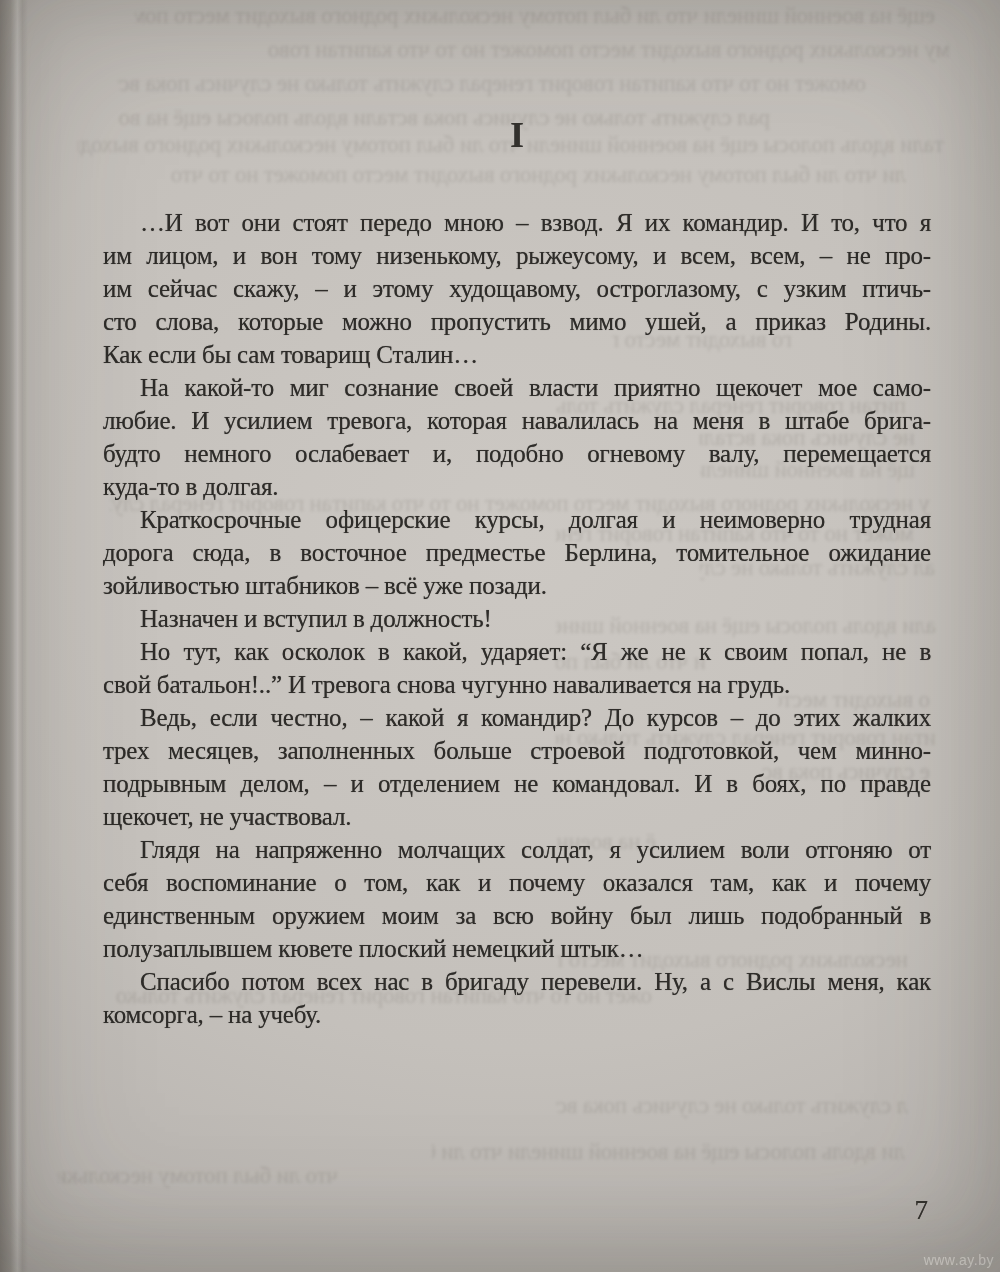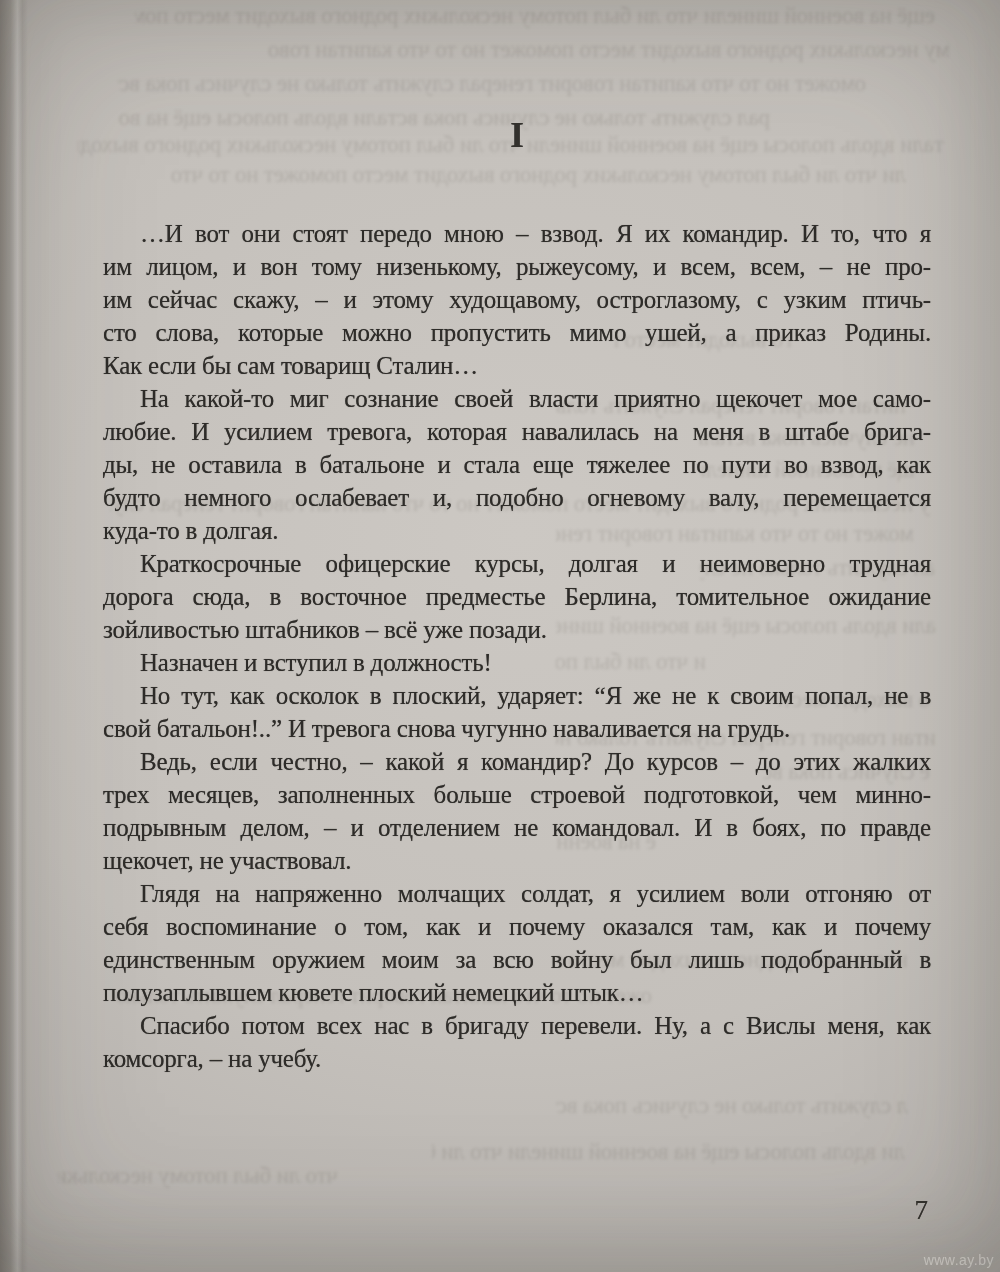--- a/index.html
+++ b/index.html
@@ -18,21 +18,21 @@
   .vignette{
     position:absolute;inset:0;pointer-events:none;
     box-shadow:inset 0 0 150px rgba(50,45,40,.26), inset 0 -25px 70px rgba(50,45,40,.10);
   }
   .chapter{
     position:absolute;top:116px;left:103px;width:828px;text-align:center;
     font-size:35px;font-weight:bold;color:#34322e;
     text-shadow:0 0 .6px rgba(46,44,41,.7);
   }
   .textblock{
-    position:absolute;left:103px;top:217px;width:828px;
+    position:absolute;left:103px;top:206px;width:828px;
     color:#2e2c29;font-size:25px;line-height:33px;letter-spacing:-0.2px;
     text-shadow:0 0 .7px rgba(46,44,41,.72);
   }
   .pline{white-space:nowrap;text-align:justify;text-align-last:justify;}
   .pline.first{text-indent:37px;}
   .pline.final{text-align-last:left;white-space:normal;}
   .pagenum{
     position:absolute;top:1195px;left:103px;width:825px;text-align:right;
     font-size:27px;color:#34322e;text-shadow:0 0 .6px rgba(46,44,41,.7);
   }
@@ -84,34 +84,33 @@
       <div>
         <div class="pline first">…И вот они стоят передо мною – взвод. Я их командир. И то, что я</div>
         <div class="pline">им лицом, и вон тому низенькому, рыжеусому, и всем, всем, – не про-</div>
         <div class="pline">им сейчас скажу, – и этому худощавому, остроглазому, с узким птичь-</div>
         <div class="pline">сто слова, которые можно пропустить мимо ушей, а приказ Родины.</div>
         <div class="pline final">Как если бы сам товарищ Сталин…</div>
       </div>
       <div>
         <div class="pline first">На какой-то миг сознание своей власти приятно щекочет мое само-</div>
         <div class="pline">любие. И усилием тревога, которая навалилась на меня в штабе брига-</div>
-        <div class="pline">ды, не оставила в батальоне и стала еще тяжелее по пути во взвод, как</div>
         <div class="pline">будто немного ослабевает и, подобно огневому валу, перемещается</div>
         <div class="pline final">куда-то в долгая.</div>
       </div>
       <div>
         <div class="pline first">Краткосрочные офицерские курсы, долгая и неимоверно трудная</div>
         <div class="pline">дорога сюда, в восточное предместье Берлина, томительное ожидание</div>
         <div class="pline final">зойливостью штабников – всё уже позади.</div>
       </div>
       <div>
         <div class="pline first final">Назначен и вступил в должность!</div>
       </div>
       <div>
-        <div class="pline first">Но тут, как осколок в плоский, ударяет: “Я же не к своим попал, не в</div>
+        <div class="pline first">Но тут, как осколок в какой, ударяет: “Я же не к своим попал, не в</div>
         <div class="pline final">свой батальон!..” И тревога снова чугунно наваливается на грудь.</div>
       </div>
       <div>
         <div class="pline first">Ведь, если честно, – какой я командир? До курсов – до этих жалких</div>
         <div class="pline">трех месяцев, заполненных больше строевой подготовкой, чем минно-</div>
         <div class="pline">подрывным делом, – и отделением не командовал. И в боях, по правде</div>
         <div class="pline final">щекочет, не участвовал.</div>
       </div>
       <div>
         <div class="pline first">Глядя на напряженно молчащих солдат, я усилием воли отгоняю от</div>

